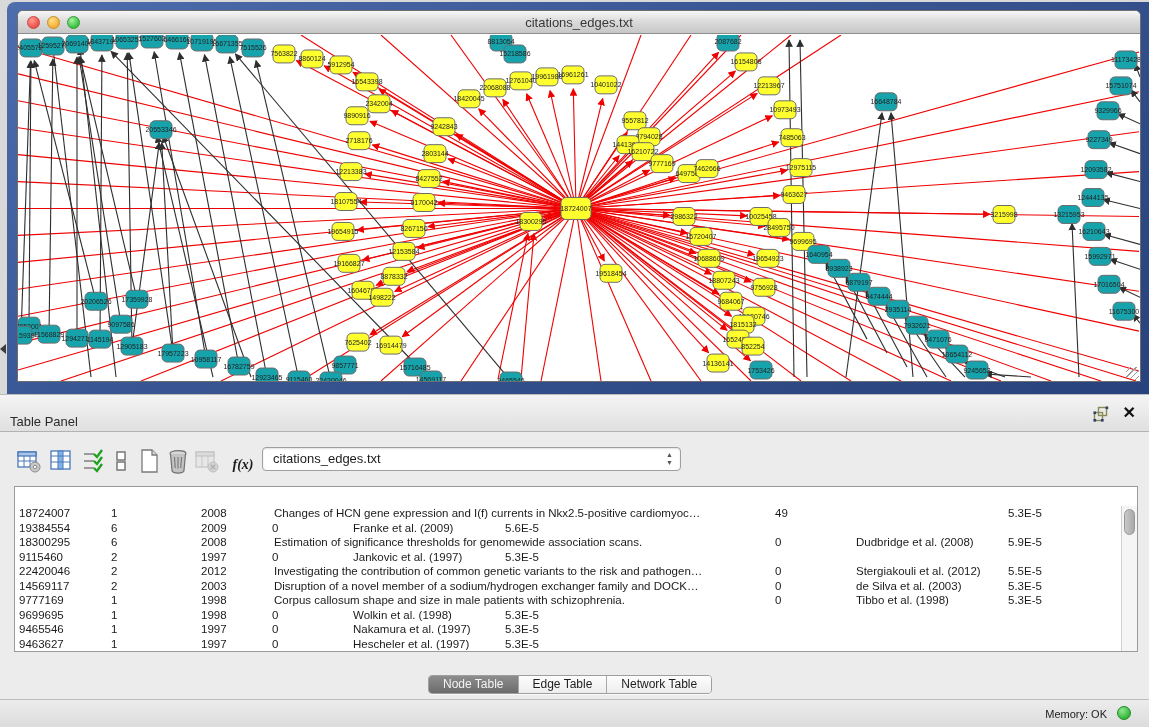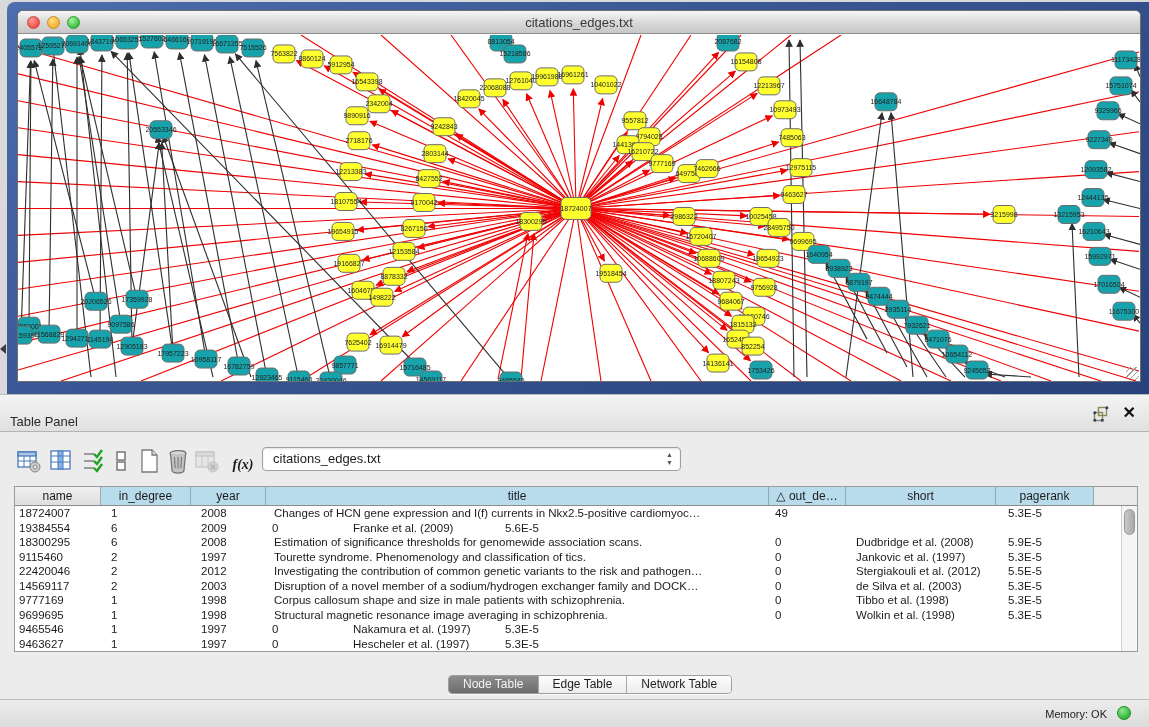--- a/index.html
+++ b/index.html
@@ -60,21 +60,21 @@
   .th.filler { background:#e9e9e9; border-right:none; }
   .tbody { position:absolute; left:0; top:19px; right:16px; bottom:0; overflow:hidden; }
   .tr { display:flex; height:14.5px; }
   .td { font-size:11.5px; color:#1b1b1b; white-space:nowrap; overflow:hidden; line-height:14.5px; }
   .vscroll { position:absolute; right:0; top:19px; bottom:0; width:16px; background:#f5f5f5; border-left:1px solid #cfcfcf; }
   .vthumb { position:absolute; left:2px; top:3px; width:11px; height:26px; border-radius:6px;
     background:linear-gradient(90deg,#c9c9c9,#a8a8a8); border:1px solid #979797; }
 
   
   .tabs { left:428px; top:675px; height:19px; display:flex; border:1px solid #9e9e9e; border-radius:4px; overflow:hidden;
-    box-shadow:0 1px 0 rgba(255,255,255,.7);margin-left:20px; }
+    box-shadow:0 1px 0 rgba(255,255,255,.7); }
   .tab { font-size:12px; line-height:17px; padding:0 14px; background:linear-gradient(#fdfdfd,#ededed);
     color:#1d1d1d; border-right:1px solid #a8a8a8; }
   .tab:last-child { border-right:none; }
   .tab.active { background:linear-gradient(#8d8d8d,#6c6c6c); color:#f4f4f4; }
 
   
   .statusbar { left:0; top:699px; width:1149px; height:28px;
     background:linear-gradient(#ececec,#dcdcdc); border-top:1px solid #bdbdbd; }
   .mem-label { right:42px; top:8px; font-size:11px; color:#222; }
   .mem-dot { right:18px; top:6px; width:14px; height:14px; border-radius:50%;
@@ -810,30 +810,20 @@
 <button class="abs tb-btn fx" style="left:226px; width:34px">
   <span>f(x)</span>
 </button>
 
 <div class="abs combo">
   <span>citations_edges.txt</span>
   <span class="arrows">▲<br>▼</span>
 </div>
 
 <div class="abs table-wrap">
-  <div class="thead" id="thead">
-      <div class="th gray" style="width: 86px;">name</div>
-      <div class="th" style="width: 90px;">in_degree</div>
-      <div class="th" style="width: 75px;">year</div>
-      <div class="th" style="width: 503px;">title</div>
-      <div class="th" style="width: 77px;">△ out_de…</div>
-      <div class="th" style="width: 150px;">short</div>
-      <div class="th" style="width: 98px;">pagerank</div>
-      <div class="th filler" style="flex: 1 1 0%;"></div>
-    </div>
   <div class="tbody" id="tbody">
       <div class="tr">
         <div class="td" style="width: 86px; padding-left: 4px;">18724007</div>
         <div class="td" style="width: 90px; padding-left: 10px;">1</div>
         <div class="td" style="width: 75px; padding-left: 10px;">2008</div>
         <div class="td" style="width: 503px; padding-left: 8px;">Changes of HCN gene expression and I(f) currents in Nkx2.5-positive cardiomyoc…</div>
         <div class="td" style="width: 77px; padding-left: 6px;">49</div>
         <div class="td" style="width: 150px; padding-left: 10px; margin-top: 12px;">Yano et al. (2008)</div>
         <div class="td" style="width: 98px; padding-left: 12px;">5.3E-5</div>
       </div>
@@ -851,21 +841,20 @@
         <div class="td" style="width: 75px; padding-left: 10px;">2008</div>
         <div class="td" style="width: 503px; padding-left: 8px;">Estimation of significance thresholds for genomewide association scans.</div>
         <div class="td" style="width: 77px; padding-left: 6px;">0</div>
         <div class="td" style="width: 150px; padding-left: 10px;">Dudbridge et al. (2008)</div>
         <div class="td" style="width: 98px; padding-left: 12px;">5.9E-5</div>
       </div>
       <div class="tr">
         <div class="td" style="width: 86px; padding-left: 4px;">9115460</div>
         <div class="td" style="width: 90px; padding-left: 10px;">2</div>
         <div class="td" style="width: 75px; padding-left: 10px;">1997</div>
-        <div class="td" style="width: 503px; padding-left: 8px;">Tourette syndrome. Phenomenology and classification of tics.</div>
         <div class="td" style="width: 77px; padding-left: 6px;">0</div>
         <div class="td" style="width: 150px; padding-left: 10px;">Jankovic et al. (1997)</div>
         <div class="td" style="width: 98px; padding-left: 12px;">5.3E-5</div>
       </div>
       <div class="tr">
         <div class="td" style="width: 86px; padding-left: 4px;">22420046</div>
         <div class="td" style="width: 90px; padding-left: 10px;">2</div>
         <div class="td" style="width: 75px; padding-left: 10px;">2012</div>
         <div class="td" style="width: 503px; padding-left: 8px;">Investigating the contribution of common genetic variants to the risk and pathogen…</div>
         <div class="td" style="width: 77px; padding-left: 6px;">0</div>
@@ -887,21 +876,20 @@
         <div class="td" style="width: 75px; padding-left: 10px;">1998</div>
         <div class="td" style="width: 503px; padding-left: 8px;">Corpus callosum shape and size in male patients with schizophrenia.</div>
         <div class="td" style="width: 77px; padding-left: 6px;">0</div>
         <div class="td" style="width: 150px; padding-left: 10px;">Tibbo et al. (1998)</div>
         <div class="td" style="width: 98px; padding-left: 12px;">5.3E-5</div>
       </div>
       <div class="tr">
         <div class="td" style="width: 86px; padding-left: 4px;">9699695</div>
         <div class="td" style="width: 90px; padding-left: 10px;">1</div>
         <div class="td" style="width: 75px; padding-left: 10px;">1998</div>
-        <div class="td" style="width: 503px; padding-left: 8px;">Structural magnetic resonance image averaging in schizophrenia.</div>
         <div class="td" style="width: 77px; padding-left: 6px;">0</div>
         <div class="td" style="width: 150px; padding-left: 10px;">Wolkin et al. (1998)</div>
         <div class="td" style="width: 98px; padding-left: 12px;">5.3E-5</div>
       </div>
       <div class="tr">
         <div class="td" style="width: 86px; padding-left: 4px;">9465546</div>
         <div class="td" style="width: 90px; padding-left: 10px;">1</div>
         <div class="td" style="width: 75px; padding-left: 10px;">1997</div>
         <div class="td" style="width: 77px; padding-left: 6px;">0</div>
         <div class="td" style="width: 150px; padding-left: 10px;">Nakamura et al. (1997)</div>

